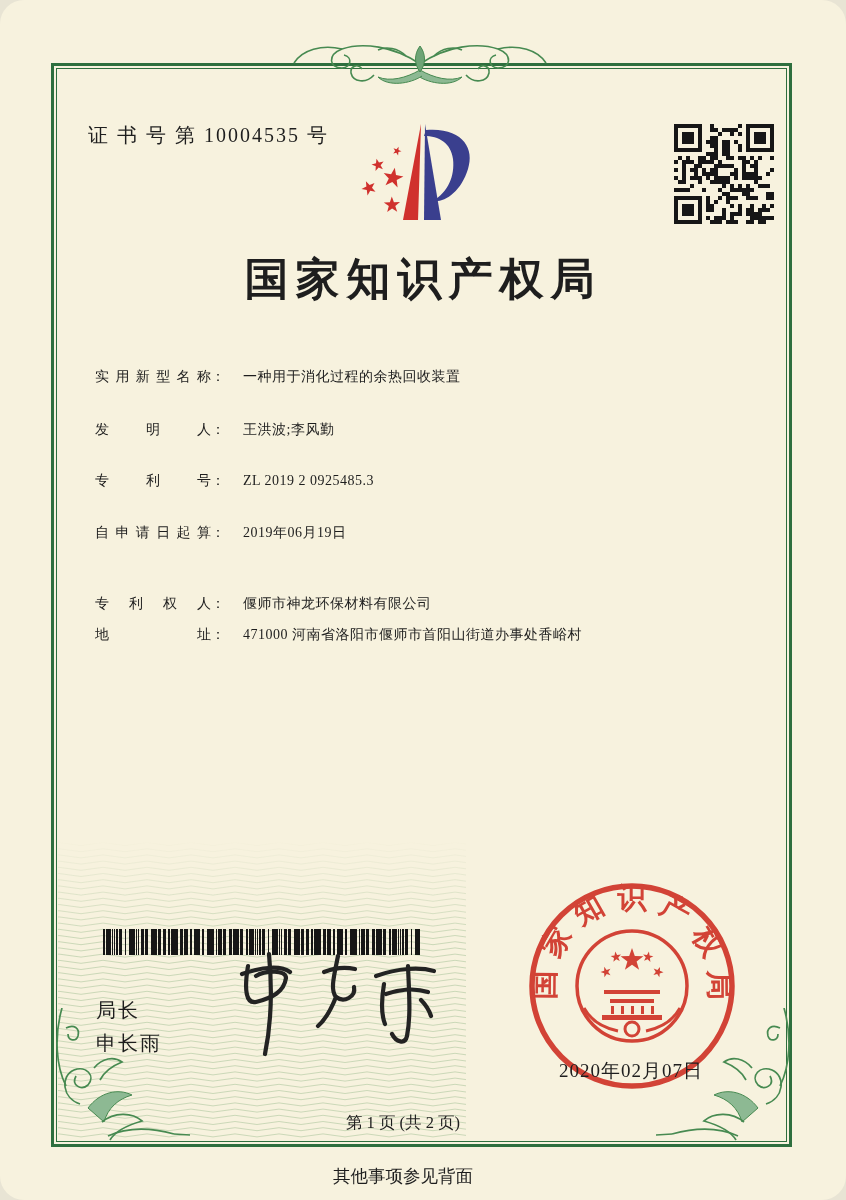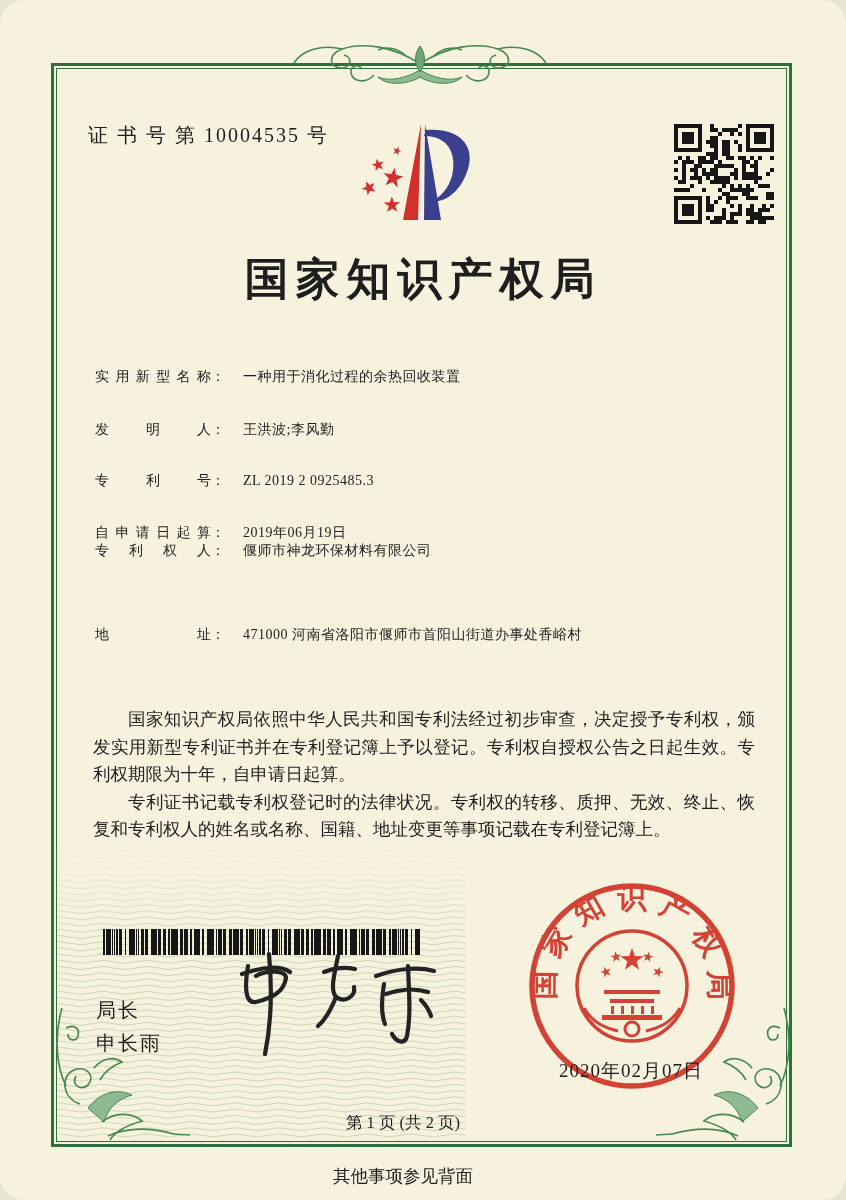--- a/index.html
+++ b/index.html
@@ -387,31 +387,27 @@
   </div>
   <div class="field" style="top:421px">
     <span class="label">发明人</span><span class="colon">：</span><span class="value">王洪波;李风勤</span>
   </div>
   <div class="field" style="top:472px">
     <span class="label">专利号</span><span class="colon">：</span><span class="value">ZL 2019 2 0925485.3</span>
   </div>
   <div class="field" style="top:524px">
     <span class="label">自申请日起算</span><span class="colon">：</span><span class="value">2019年06月19日</span>
   </div>
-  <div class="field" style="top:542px">
+  <div class="field" style="top:595px">
     <span class="label">专利权人</span><span class="colon">：</span><span class="value">偃师市神龙环保材料有限公司</span>
   </div>
   <div class="field" style="top:626px">
     <span class="label">地址</span><span class="colon">：</span><span class="value">471000 河南省洛阳市偃师市首阳山街道办事处香峪村</span>
   </div>
 
-  <div class="paragraphs">
-    <p>国家知识产权局依照中华人民共和国专利法经过初步审查，决定授予专利权，颁发实用新型专利证书并在专利登记簿上予以登记。专利权自授权公告之日起生效。专利权期限为十年，自申请日起算。</p>
-    <p>专利证书记载专利权登记时的法律状况。专利权的转移、质押、无效、终止、恢复和专利权人的姓名或名称、国籍、地址变更等事项记载在专利登记簿上。</p>
-  </div>
 
   <div class="barcode"></div>
 
   <div class="commissioner-title">局长</div>
   <div class="commissioner-name">申长雨</div>
 
   <svg class="signature" width="210" height="112" viewBox="0 0 210 112">
     <g stroke="#232323" stroke-width="4.2" fill="none" stroke-linecap="round" stroke-linejoin="round">
       <path d="M14,26 C36,18 54,18 62,24"></path>
       <path d="M20,18 C16,42 18,56 28,54 C44,50 56,44 58,30 C58,22 38,22 28,28"></path>

